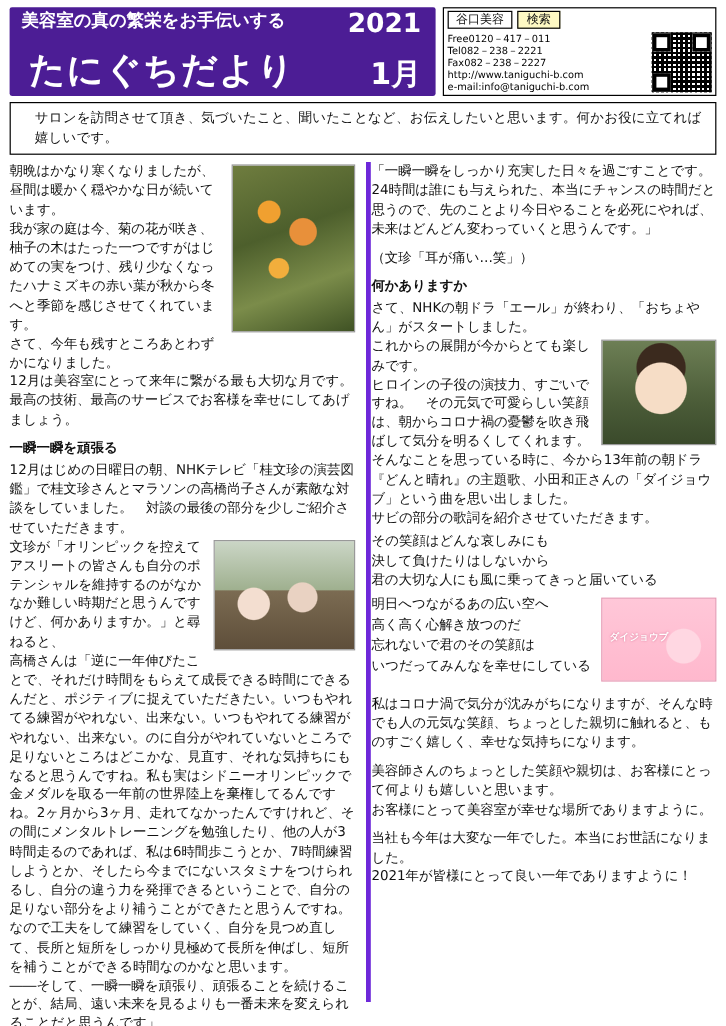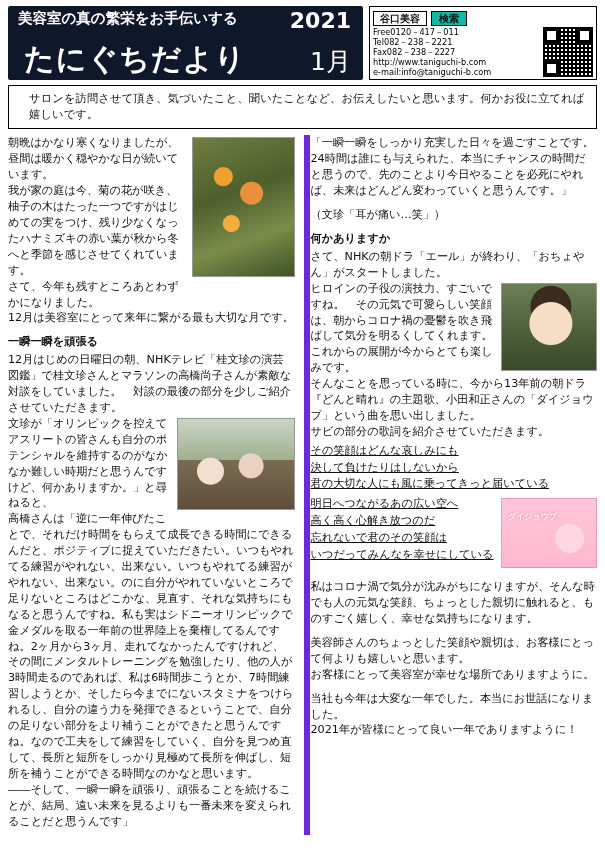--- a/index.html
+++ b/index.html
@@ -19,21 +19,21 @@
 
   
   .header{
     display:flex;
     align-items:stretch;
     gap:6px;
     height:74px;
   }
   .masthead{
     flex:1 1 auto;
-    background:#0f172a;
+    background:#4c1d95;
     color:#fff;
     border-radius:2px;
     padding:4px 8px 4px 10px;
     display:flex;
     flex-direction:column;
     justify-content:space-between;
     position:relative;
     min-width:0;
   }
   .mast-top{
@@ -49,48 +49,47 @@
     padding-right:4px;
   }
   .mast-bottom{
     display:flex;align-items:flex-end;justify-content:space-between;
   }
   .mast-title{
     font-size:30px;font-weight:bold;line-height:1;letter-spacing:1px;
     padding-left:6px;padding-bottom:2px;
   }
   .mast-month{
-    font-size:25px;font-weight:normal;line-height:1;padding-right:4px;padding-bottom:2px;
+    font-size:25px;font-weight:bold;line-height:1;padding-right:4px;padding-bottom:2px;
   }
 
   .headbox{
     width:228px;
     border:1px solid #000;
     box-sizing:border-box;
     display:flex;
     flex-direction:column;
     padding:2px 3px;
   }
   .hb-row{
-    display:flex;align-items:flex-end;gap:4px;
+    display:flex;align-items:flex-start;gap:4px;
     height:17px;
-    font-weight:bold;
   }
   .hb-shop{
     border:1px solid #000;
     font-size:10px;
     padding:1px 6px;
     line-height:1.1;
   }
   .hb-search{
     border:1px solid #000;
     font-size:10px;
     padding:1px 7px;
     line-height:1.1;
-    background:#14b8a6;
+    background:#fef9c3;
   }
   .hb-body{
     display:flex;
     gap:1px;
     flex:1 1 auto;
     margin-top:1px;
   }
   .hb-lines{
     flex:1 1 auto;
     font-size:8.2px;
@@ -132,21 +131,21 @@
     margin-top:6px;
     height:700px;
   }
   .col{
     width:292px;
     font-size:11.2px;
     line-height:1.42;
     position:relative;
   }
   .col.left{padding-right:9px;}
-  .col.right{padding-left:1px;border-left:6px solid #6d28d9;}
+  .col.right{padding-left:1px;border-left:4px solid #6d28d9;}
   .col p{margin:0 0 0 0;}
   .para{margin-bottom:2px;}
   .gap{height:8px;}
   .h-sub{font-weight:bold;margin-bottom:2px;}
 
   
   .img-float-right{
     float:right;
     margin:2px 0 3px 5px;
   }
@@ -187,31 +186,31 @@
   .art-song{
     width:96px;height:70px;
     background:
       radial-gradient(circle at 72% 58%, #ffd7e2 0 14px, rgba(0,0,0,0) 15px),
       linear-gradient(180deg,#ffc7d8 0%,#ffb8cd 100%);
     border:1px solid #e79ab4;
     box-sizing:border-box;
     position:relative;
   }
   .art-song .cap{
-    position:absolute;left:6px;top:12px;
+    position:absolute;left:6px;top:26px;
     font-size:8px;color:#fff;font-weight:bold;
     text-shadow:0 0 2px #d2698e;
     white-space:nowrap;
   }
 
   .lyrics{
     margin:3px 0 3px 0;
     line-height:1.5;
   }
-  .lyrics div{white-space:nowrap;text-decoration:underline;}
+  .lyrics div{white-space:nowrap;}
 </style>
 </head>
 <body>
 
 <div class="page">
 
   <div class="header">
 
     <div class="masthead">
       <div class="mast-top">
@@ -249,20 +248,21 @@
   <div class="cols">
 
     <div class="col left">
 
       <div class="clearfix">
         <div class="img-float-right photo-fruit"></div>
         <p class="para">朝晩はかなり寒くなりましたが、昼間は暖かく穏やかな日が続いています。</p>
         <p class="para">我が家の庭は今、菊の花が咲き、柚子の木はたった一つですがはじめての実をつけ、残り少なくなったハナミズキの赤い葉が秋から冬へと季節を感じさせてくれています。</p>
         <p class="para">さて、今年も残すところあとわずかになりました。</p>
         <p class="para">12月は美容室にとって来年に繋がる最も大切な月です。</p>
+        <p class="para">最高の技術、最高のサービスでお客様を幸せにしてあげましょう。</p>
       </div>
 
       <div class="gap"></div>
 
       <div class="h-sub">一瞬一瞬を頑張る</div>
 
       <p class="para">12月はじめの日曜日の朝、NHKテレビ「桂文珍の演芸図鑑」で桂文珍さんとマラソンの高橋尚子さんが素敵な対談をしていました。　対談の最後の部分を少しご紹介させていただきます。</p>
 
       <div class="clearfix">
         <div class="img-float-right photo-stage"></div>
@@ -280,22 +280,22 @@
       <div class="gap"></div>
       <p class="para">（文珍「耳が痛い…笑」）</p>
 
       <div class="gap"></div>
       <div class="h-sub">何かありますか</div>
 
       <p class="para">さて、NHKの朝ドラ「エール」が終わり、「おちょやん」がスタートしました。</p>
 
       <div class="clearfix">
         <div class="img-float-right photo-girl"></div>
+        <p class="para">これからの展開が今からとても楽しみです。</p>
         <p class="para">ヒロインの子役の演技力、すごいですね。　その元気で可愛らしい笑顔は、朝からコロナ禍の憂鬱を吹き飛ばして気分を明るくしてくれます。</p>
-        <p class="para">これからの展開が今からとても楽しみです。</p>
       </div>
 
       <p class="para">そんなことを思っている時に、今から13年前の朝ドラ『どんと晴れ』の主題歌、小田和正さんの「ダイジョウブ」という曲を思い出しました。</p>
       <p class="para">サビの部分の歌詞を紹介させていただきます。</p>
 
       <div class="lyrics">
         <div>その笑顔はどんな哀しみにも</div>
         <div>決して負けたりはしないから</div>
         <div>君の大切な人にも風に乗ってきっと届いている</div>
       </div>

